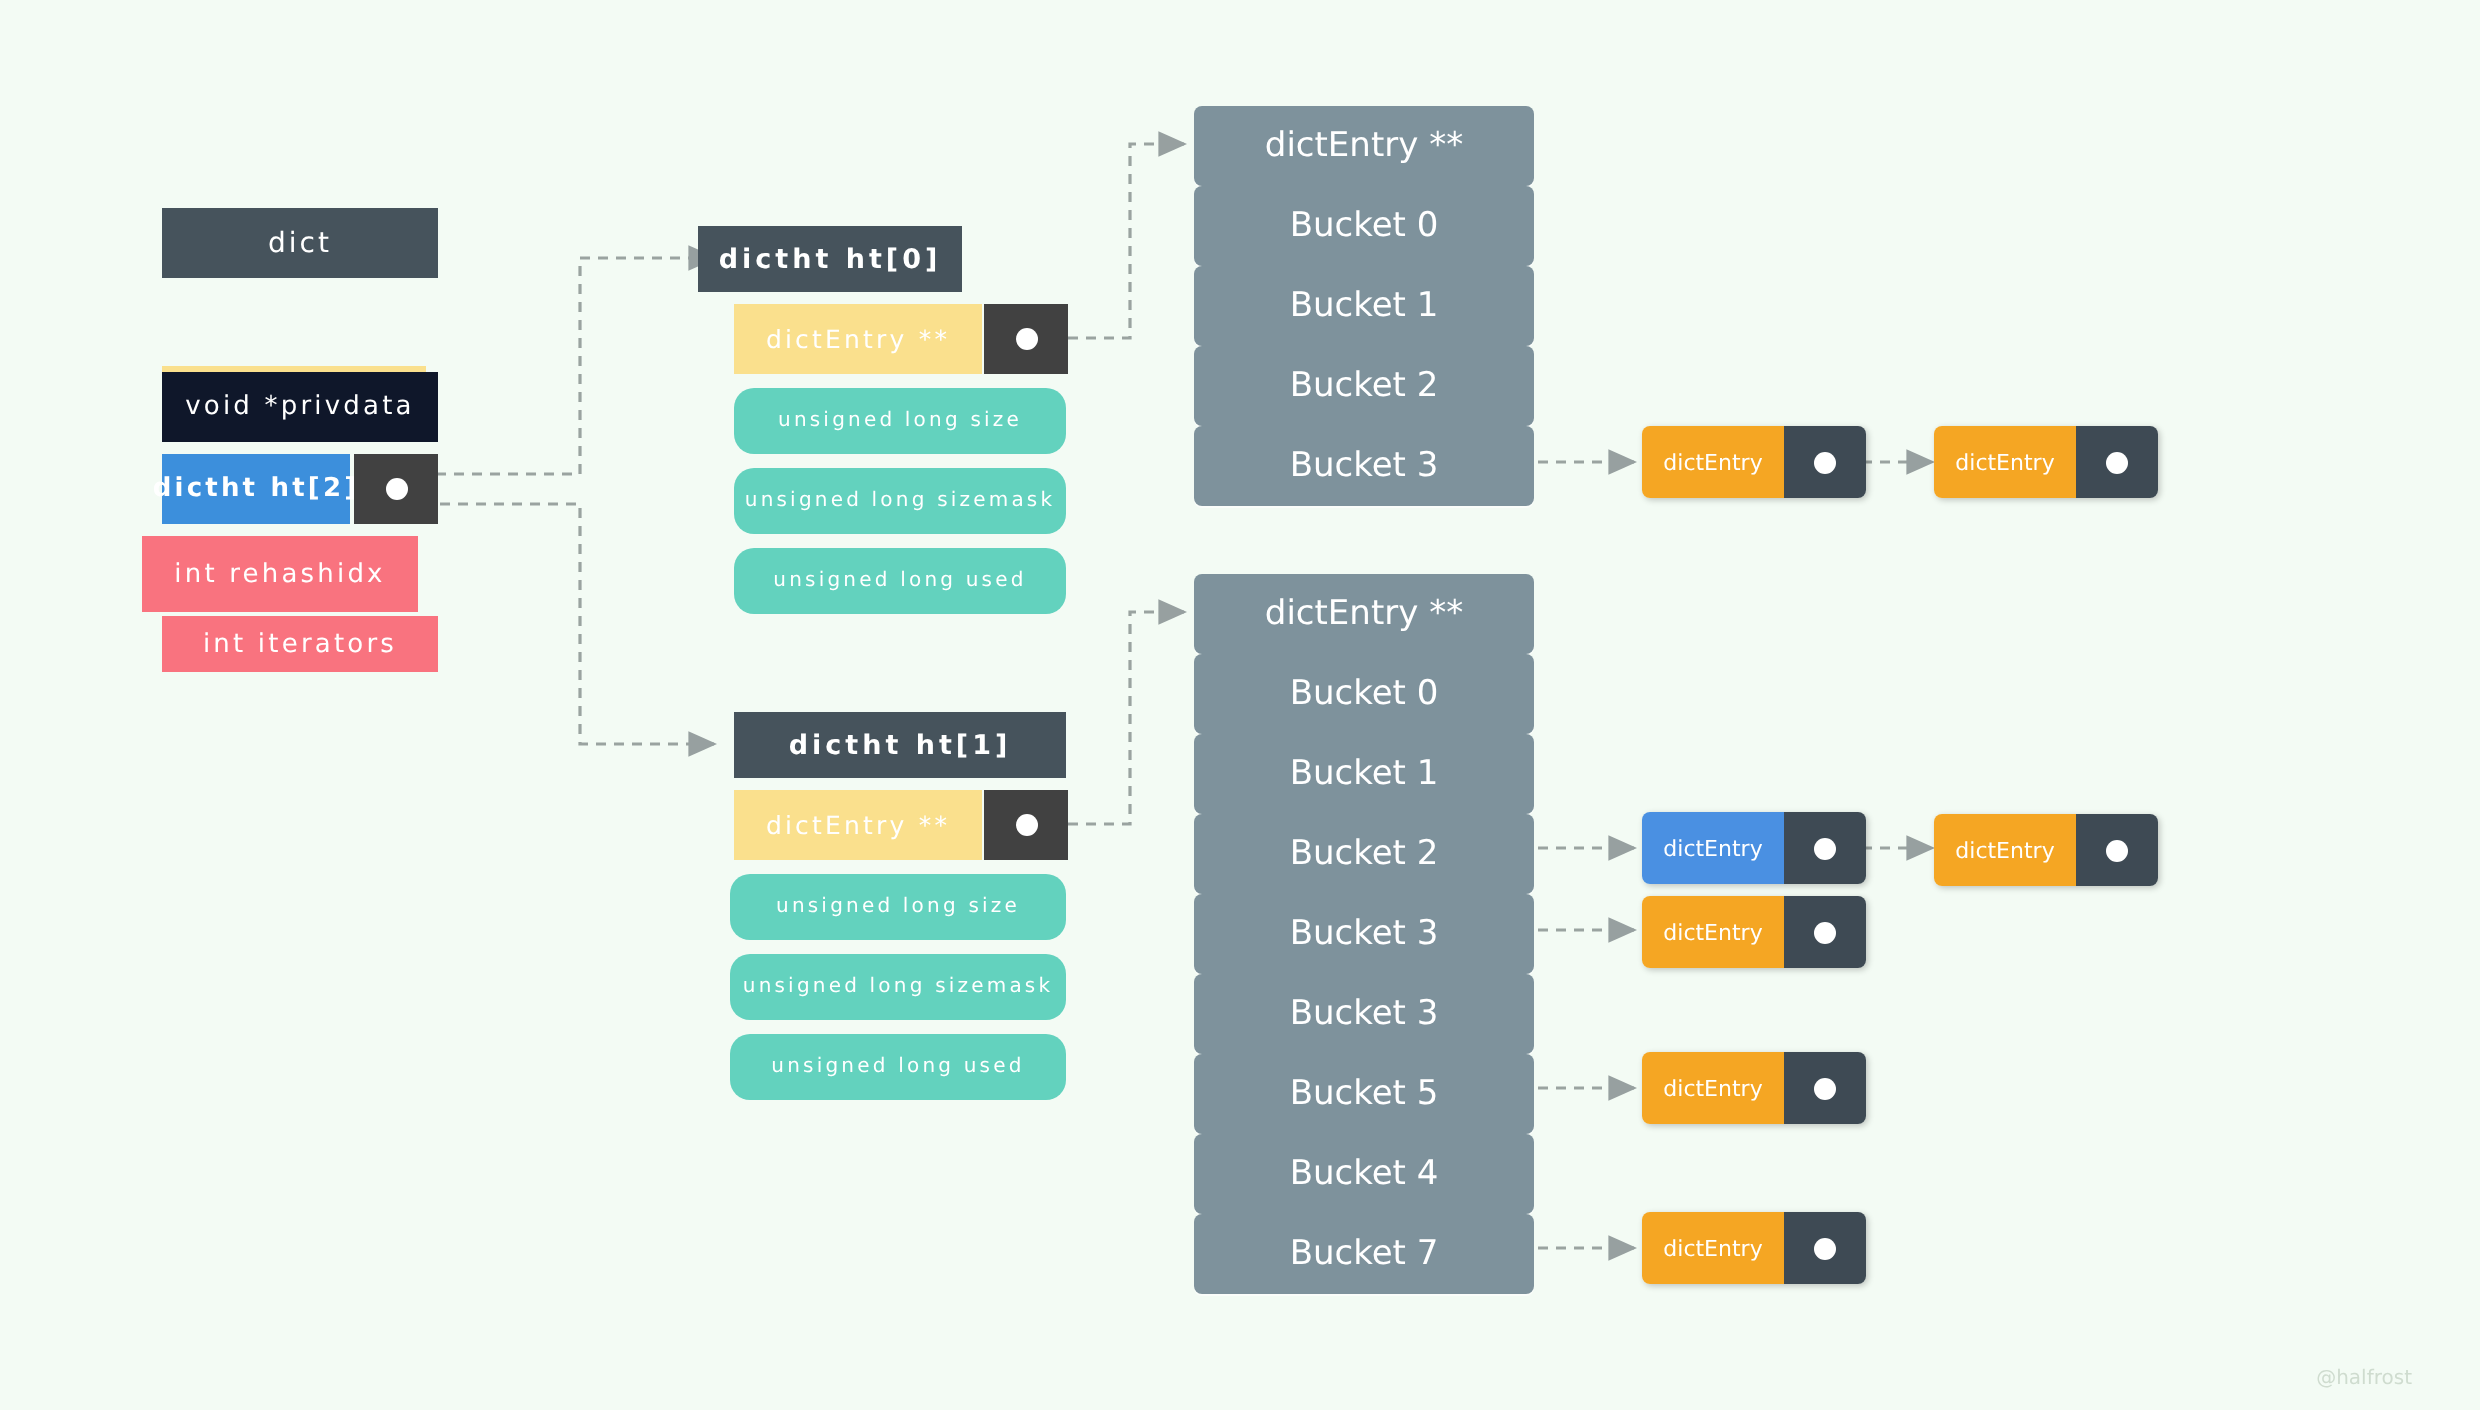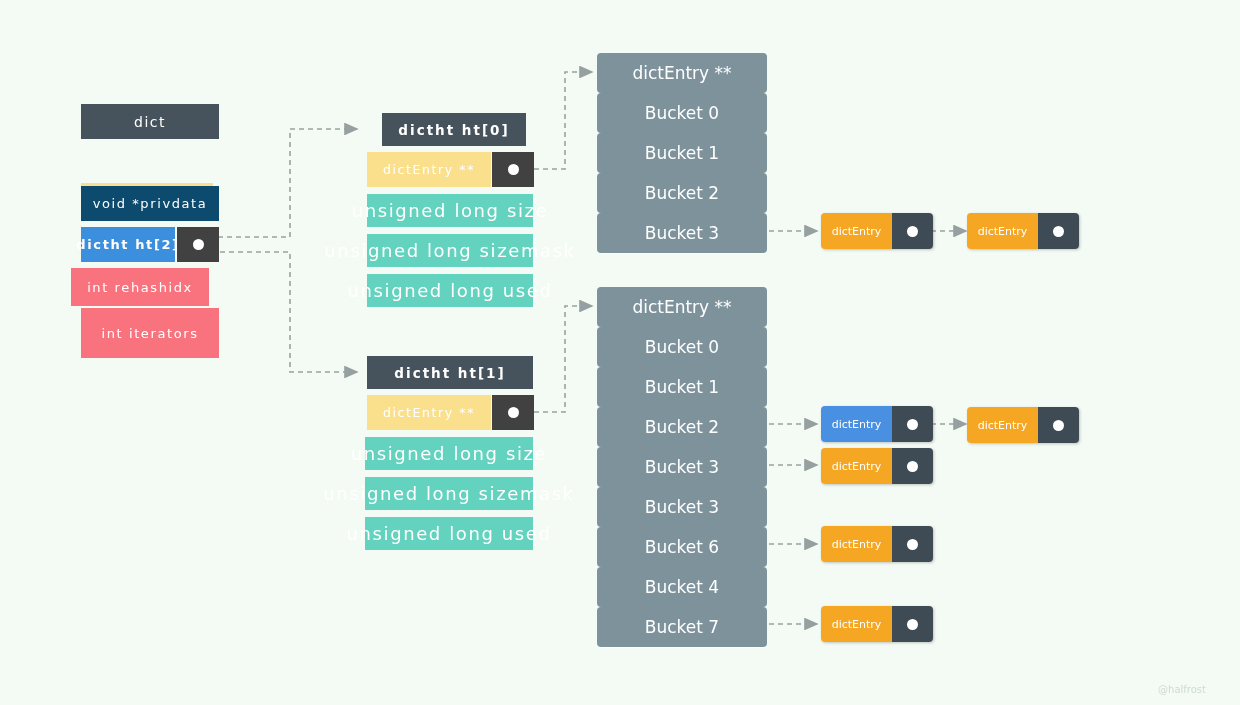--- a/index.html
+++ b/index.html
@@ -10,30 +10,30 @@
     overflow: hidden;
   }
   #stage { position: relative; width: 1240px; height: 705px; }
 
   .box { position: absolute; display: flex; align-items: center; justify-content: center;
          color: #ffffff; white-space: nowrap; }
 
   
   .dict-hdr   { background: #46535c; font-weight: normal; font-size: 14px; letter-spacing: 1.5px; }
   .f-yellow   { background: #fae08d; font-size: 13px; letter-spacing: 1.6px; }
-  .f-teal     { background: #0c4a6e; font-size: 13px; letter-spacing: 1.6px; }
+  .f-teal     { background: #0f172a; font-size: 13px; letter-spacing: 1.6px; }
   .f-blue     { background: #3c8fdc; font-size: 13px; letter-spacing: 1.6px; font-weight: bold; }
   .f-pink     { background: #f9737f; font-size: 13px; letter-spacing: 1.6px; }
   .ptr-dark   { background: #414141; }
   .ptr-dot { width: 11px; height: 11px; border-radius: 50%; background: #ffffff; }
 
   
   .ht-hdr   { background: #46535c; font-weight: bold; font-size: 13.5px; letter-spacing: 2px; }
   .ht-yellow{ background: #fae08d; font-size: 12.5px; letter-spacing: 1.6px; }
-  .ht-teal  { background: #63d2be; font-size: 18px; letter-spacing: 1.6px; }
+  .ht-teal  { background: #63d2be; font-size: 10px; letter-spacing: 1.6px; border-radius: 10px; }
 
   
   .bucket-tbl { position: absolute; display: flex; flex-direction: column; }
   .bkt { height: 40px; background: #7e929c; color: #fff; font-size: 17px;
          display: flex; align-items: center; justify-content: center;
          border-radius: 4px; margin-bottom: 0px;
          box-shadow: 0 1px 0 rgba(255,255,255,.55); }
   .bkt.hdr { background: #7e929c; }
 
   
@@ -96,23 +96,23 @@
 
   <div class="box f-teal" style="left:81px; top:186px; width:138px; height:35px;">void *privdata</div>
 
   <div class="box f-blue" style="left:81px; top:227px; width:94px; height:35px;">dictht ht[2]</div>
   <div class="box ptr-dark" style="left:177px; top:227px; width:42px; height:35px;">
     <span class="ptr-dot"></span>
   </div>
 
   <div class="box f-pink" style="left:71px; top:268px; width:138px; height:38px;">int rehashidx</div>
 
-  <div class="box f-pink" style="left:81px; top:308px; width:138px; height:50px;">int iterators</div>
-
-  <div class="box ht-hdr" style="left:382px; top:113px; width:144px; height:33px;">dictht ht[0]</div>
+  <div class="box f-pink" style="left:81px; top:308px; width:138px; height:28px;">int iterators</div>
+
+  <div class="box ht-hdr" style="left:349px; top:113px; width:132px; height:33px;">dictht ht[0]</div>
 
   <div class="box ht-yellow" style="left:367px; top:152px; width:124px; height:35px;">dictEntry **</div>
   <div class="box ptr-dark" style="left:492px; top:152px; width:42px; height:35px;">
     <span class="ptr-dot"></span>
   </div>
 
   <div class="box ht-teal" style="left:367px; top:194px; width:166px; height:33px;">unsigned long size</div>
   <div class="box ht-teal" style="left:367px; top:234px; width:166px; height:33px;">unsigned long sizemask</div>
   <div class="box ht-teal" style="left:367px; top:274px; width:166px; height:33px;">unsigned long used</div>
 
@@ -135,21 +135,21 @@
     <div class="bkt">Bucket 3</div>
   </div>
 
   <div class="bucket-tbl" style="left:597px; top:287px; width:170px;">
     <div class="bkt hdr">dictEntry **</div>
     <div class="bkt">Bucket 0</div>
     <div class="bkt">Bucket 1</div>
     <div class="bkt">Bucket 2</div>
     <div class="bkt">Bucket 3</div>
     <div class="bkt">Bucket 3</div>
-    <div class="bkt">Bucket 6</div>
+    <div class="bkt">Bucket 5</div>
     <div class="bkt">Bucket 4</div>
     <div class="bkt">Bucket 7</div>
   </div>
 
   <div class="entry" style="left:821px; top:213px;">
     <span class="label">dictEntry</span>
     <span class="pcell">
         <i></i>
       </span>
   </div>

